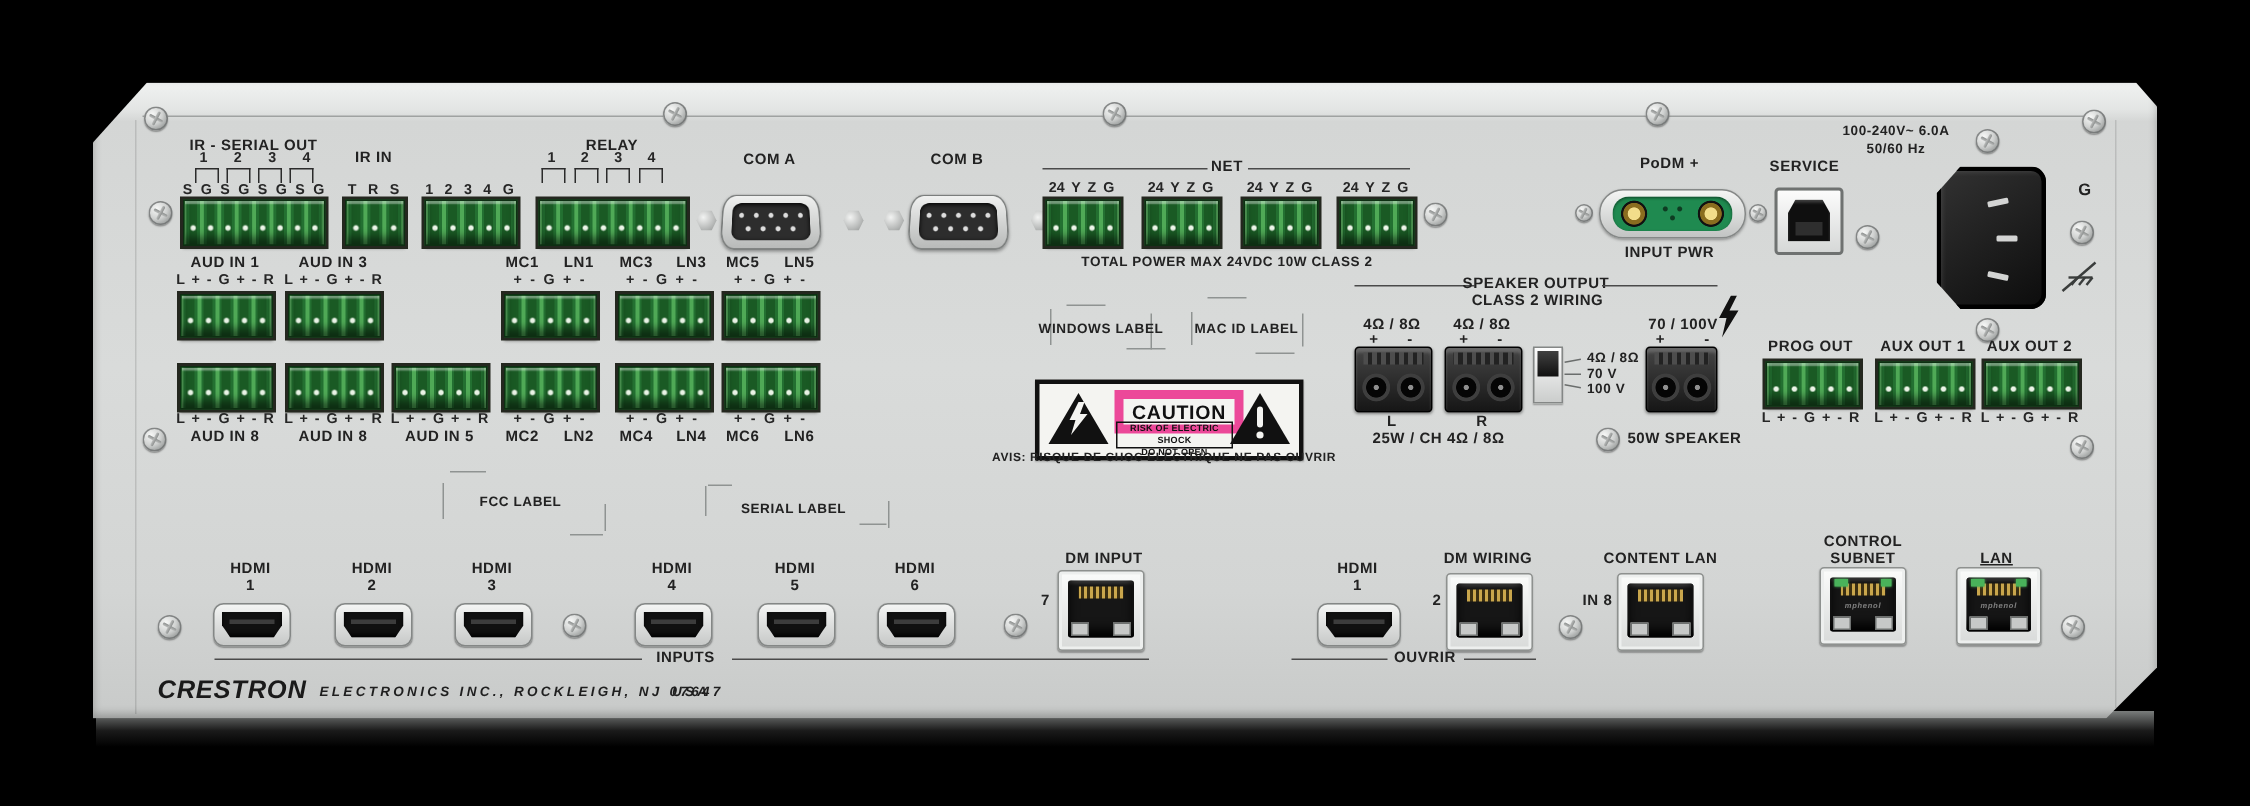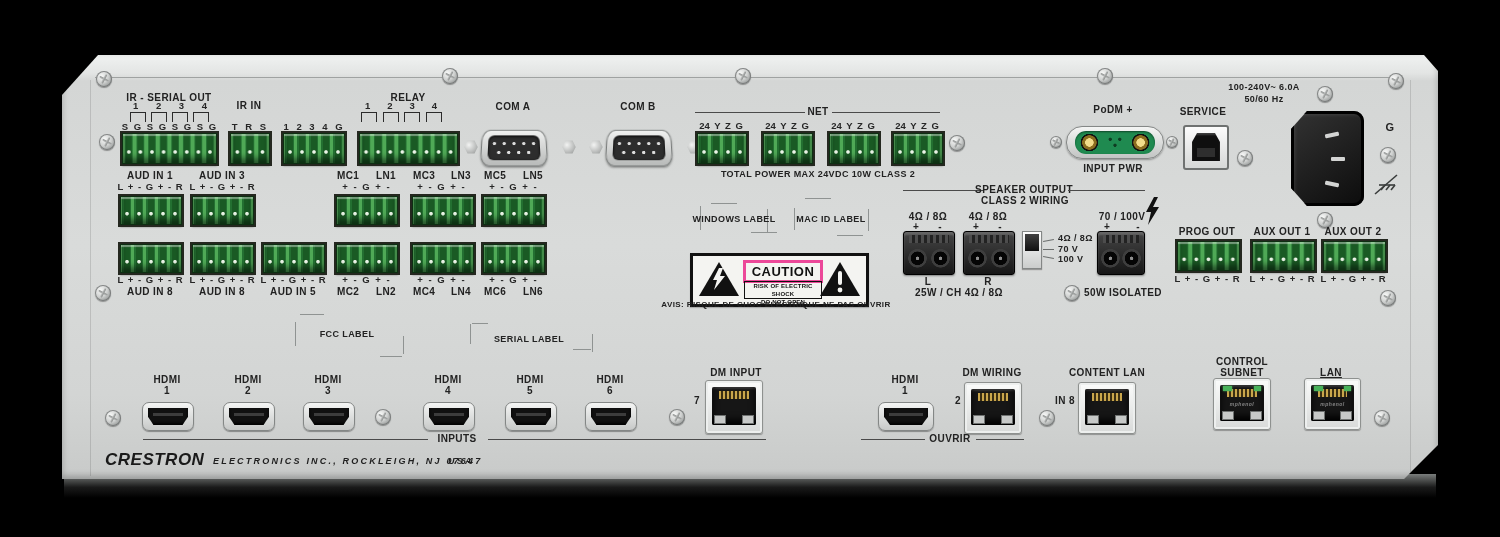--- a/index.html
+++ b/index.html
@@ -116,21 +116,21 @@
         box-shadow:inset 0 2px 2px rgba(255,255,255,.2);}
   .usbb .port::before{content:"";position:absolute;left:5px;right:5px;bottom:4px;height:9px;background:#2e2e2e;}
   
   .sw{position:absolute;width:18px;height:36px;background:linear-gradient(#fdfdfd,#cbcdcc);
       border:1px solid #848786;box-shadow:0 1px 1px rgba(0,0,0,.3);}
   .sw .knob{position:absolute;left:2px;right:2px;top:2px;height:17px;background:linear-gradient(#414141,#101010);}
   .tick{position:absolute;height:1px;width:11px;background:#6a6d6c;}
   
   .caution{position:absolute;left:690px;top:253px;width:173px;height:48px;background:#f4f4f1;
            border:3px solid #111;box-shadow:0 1px 1px rgba(0,0,0,.2);}
-  .cauttl{position:absolute;left:50px;top:4px;width:74px;height:17px;border:3px solid #ec4899;
+  .cauttl{position:absolute;left:50px;top:4px;width:74px;height:17px;border:6px solid #ec4899;
           text-align:center;font-weight:700;font-size:13px;letter-spacing:.5px;color:#111;line-height:17px;}
   .cautbx{position:absolute;left:51px;top:25px;width:76px;height:16px;border:1px solid #111;
           text-align:center;color:#111;}
   .cautbx div{font-size:6px;font-weight:700;line-height:8px;letter-spacing:.2px;}
   
   .mk{position:absolute;background:#8f9392;}
   
   .brand{position:absolute;font-weight:800;font-style:italic;font-size:17px;color:#1a1a1a;letter-spacing:.5px;}
   .addr{position:absolute;font-weight:700;font-style:italic;font-size:9px;color:#1f1f1f;letter-spacing:2.2px;}
 </style>
@@ -376,21 +376,21 @@
   <div class="lbl sm la" style="left:1058px;top:233px;">4Ω / 8Ω</div>
   <div class="lbl sm la" style="left:1058px;top:244px;">70 V</div>
   <div class="lbl sm la" style="left:1058px;top:254px;">100 V</div>
 
   <div class="lbl" style="left:1122px;top:211px;">70 / 100V</div>
   <div class="lbl" style="left:1107px;top:221px;">+</div>
   <div class="lbl" style="left:1138px;top:221px;">-</div>
   <div class="spk" style="left:1097px;top:231px;width:46px;">
       <div class="term"></div>
     </div>
-  <div class="lbl" style="left:1123px;top:287px;">50W ISOLATED</div>
+  <div class="lbl" style="left:1123px;top:287px;">50W SPEAKER</div>
 
   <div class="lbl" style="left:1207px;top:226px;">PROG OUT</div>
   <div class="lbl" style="left:1282px;top:226px;">AUX OUT 1</div>
   <div class="lbl" style="left:1353px;top:226px;">AUX OUT 2</div>
   <div class="tb" style="left:1177px;top:241px;width:61px;height:28px;--p:12.2px;"></div>
   <div class="tb" style="left:1252px;top:241px;width:61px;height:28px;--p:12.2px;"></div>
   <div class="tb" style="left:1323px;top:241px;width:61px;height:28px;--p:12.2px;"></div>
   <div class="pins ws2" style="left:1207px;top:273px;">L + - G + - R</div>
   <div class="pins ws2" style="left:1282px;top:273px;">L + - G + - R</div>
   <div class="pins ws2" style="left:1353px;top:273px;">L + - G + - R</div>

